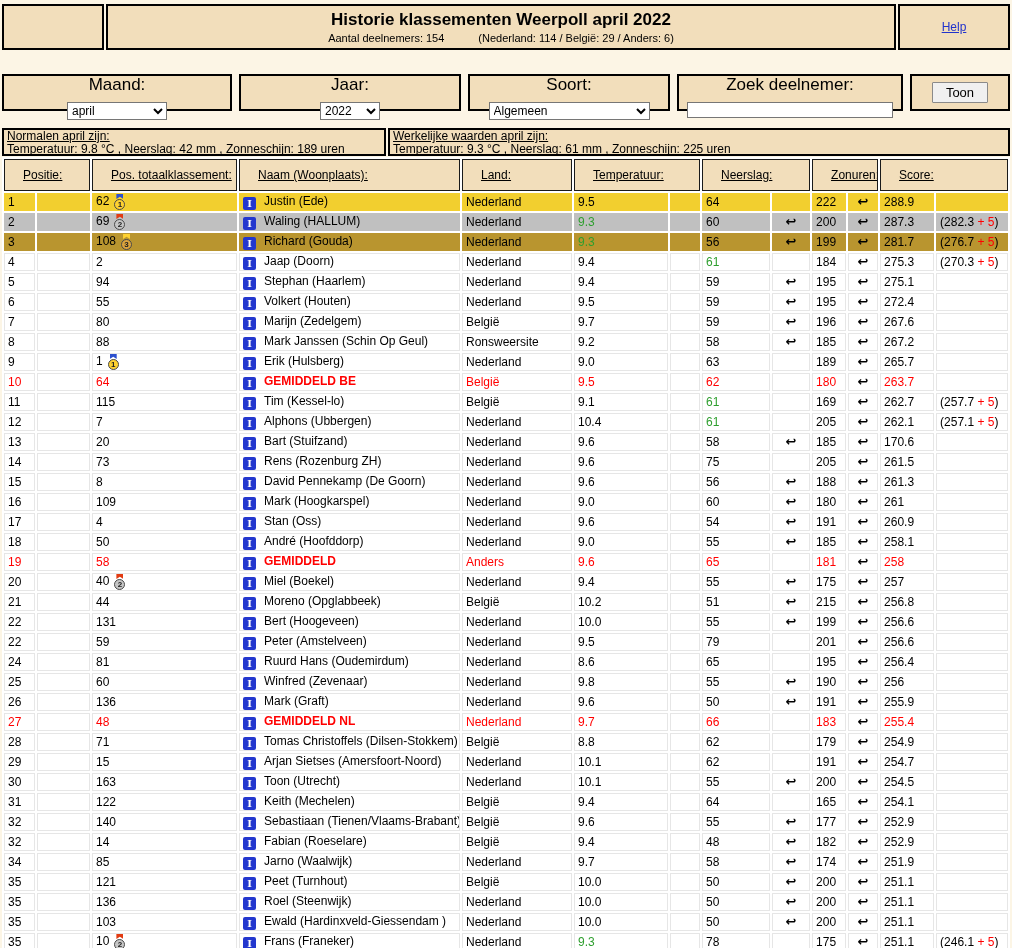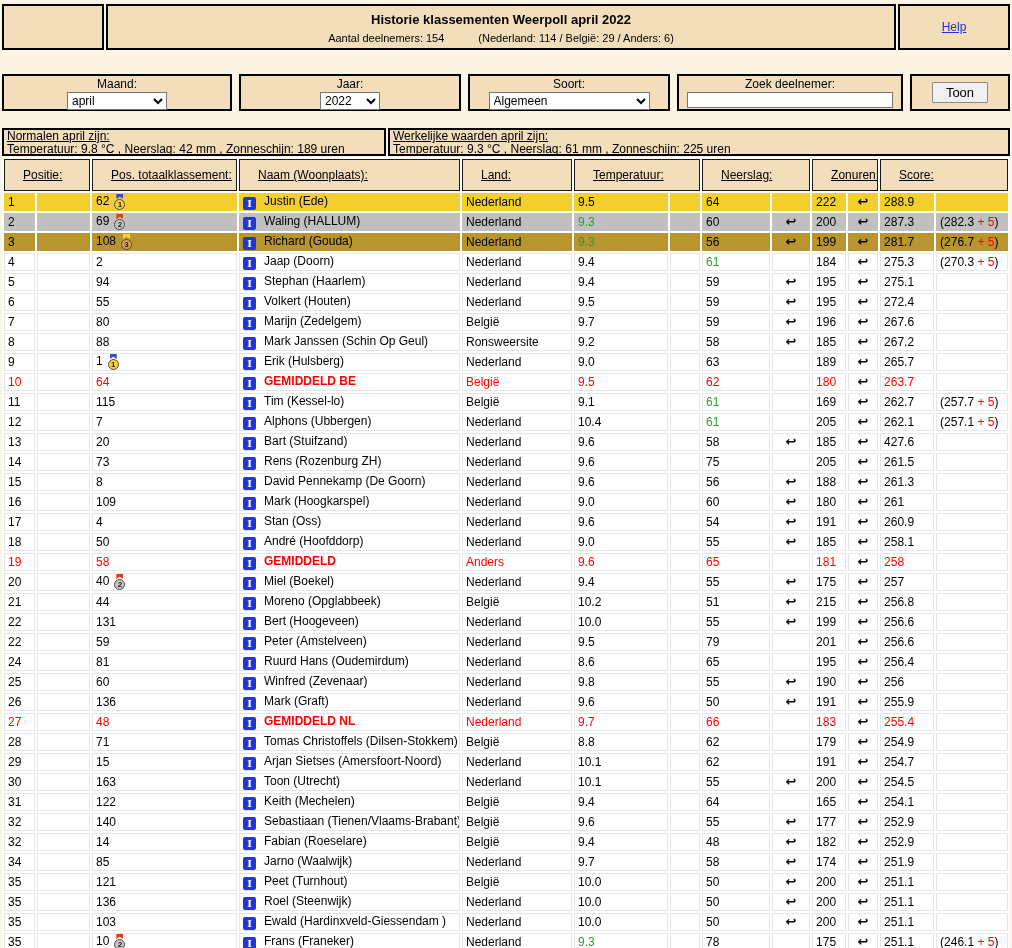--- a/index.html
+++ b/index.html
@@ -10,30 +10,30 @@
   *{margin:0;padding:0;box-sizing:border-box}
   html,body{width:1012px;height:948px;overflow:hidden}
   body{background:var(--page);font-family:"Liberation Sans","DejaVu Sans",sans-serif;color:#000}
   .page{padding:2px;width:1012px}
 
   
   .topbar{display:flex;gap:2px;height:46px;margin-top:2px;margin-bottom:24px}
   .bbox{border:2px solid #000;background:var(--box)}
   .corner{width:102px}
   .titlebox{flex:1;text-align:center;padding-top:4px}
-  .title{font-size:13px;font-weight:bold;line-height:19px}
+  .title{font-size:17px;font-weight:bold;line-height:19px}
   .subtitle{font-size:11px;margin-top:3px;display:flex;justify-content:center;gap:34px}
   .helpbox{width:112px;display:flex;align-items:center;justify-content:center}
   .help{color:var(--link);font-size:12px;text-decoration:underline;cursor:pointer}
 
   
   .filters{display:flex;justify-content:space-between;height:37px;margin-bottom:17px}
   .fbox{border:2px solid #000;background:var(--box);display:flex;flex-direction:column;align-items:center;padding:2px 0 3px}
   .fb-month{width:230px}.fb-year{width:222px}.fb-soort{width:202px}.fb-zoek{width:226px}.fb-btn{width:100px;justify-content:center}
-  .flabel{font-size:12px;line-height:13px;margin-bottom:1px}
+  .flabel{font-size:17px;line-height:13px;margin-bottom:11px}
   select,input[type=text]{font-size:12px;height:19px;border:1px solid #767676;background:#fff;font-family:"Liberation Sans",sans-serif}
   .sel-month{width:100px}.sel-year{width:60px}.sel-soort{width:161px}
   .zoek-input{width:206px;height:20px}
   .toon-btn{font-size:13px;padding:2px 13px;background:#f0f0f0;border:1px solid #8a8a8a;border-radius:1px;font-family:"Liberation Sans",sans-serif;cursor:pointer}
 
   
   .inforow{display:flex;gap:2px;margin-bottom:1px}
   .ibox{border:2px solid #000;background:var(--box);padding:0 3px;height:28px;overflow:hidden}
   .ibox.left{width:384px}.ibox.right{flex:1}
   .ititle{font-size:12px;line-height:13px;text-decoration:underline}
@@ -344,21 +344,21 @@
           <td></td>
           <td>20</td>
           <td><span class="info-icon">I</span><span class="nm">Bart (Stuifzand)</span></td>
           <td>Nederland</td>
           <td>9.6</td>
           <td></td>
           <td>58</td>
           <td class="ctr"><span class="arrow">↩</span></td>
           <td>185</td>
           <td class="ctr"><span class="arrow">↩</span></td>
-          <td>427.6</td>
+          <td>170.6</td>
           <td></td>
         </tr>
         <tr>
           <td>14</td>
           <td></td>
           <td>73</td>
           <td><span class="info-icon">I</span><span class="nm">Rens (Rozenburg ZH)</span></td>
           <td>Nederland</td>
           <td>9.6</td>
           <td></td>

